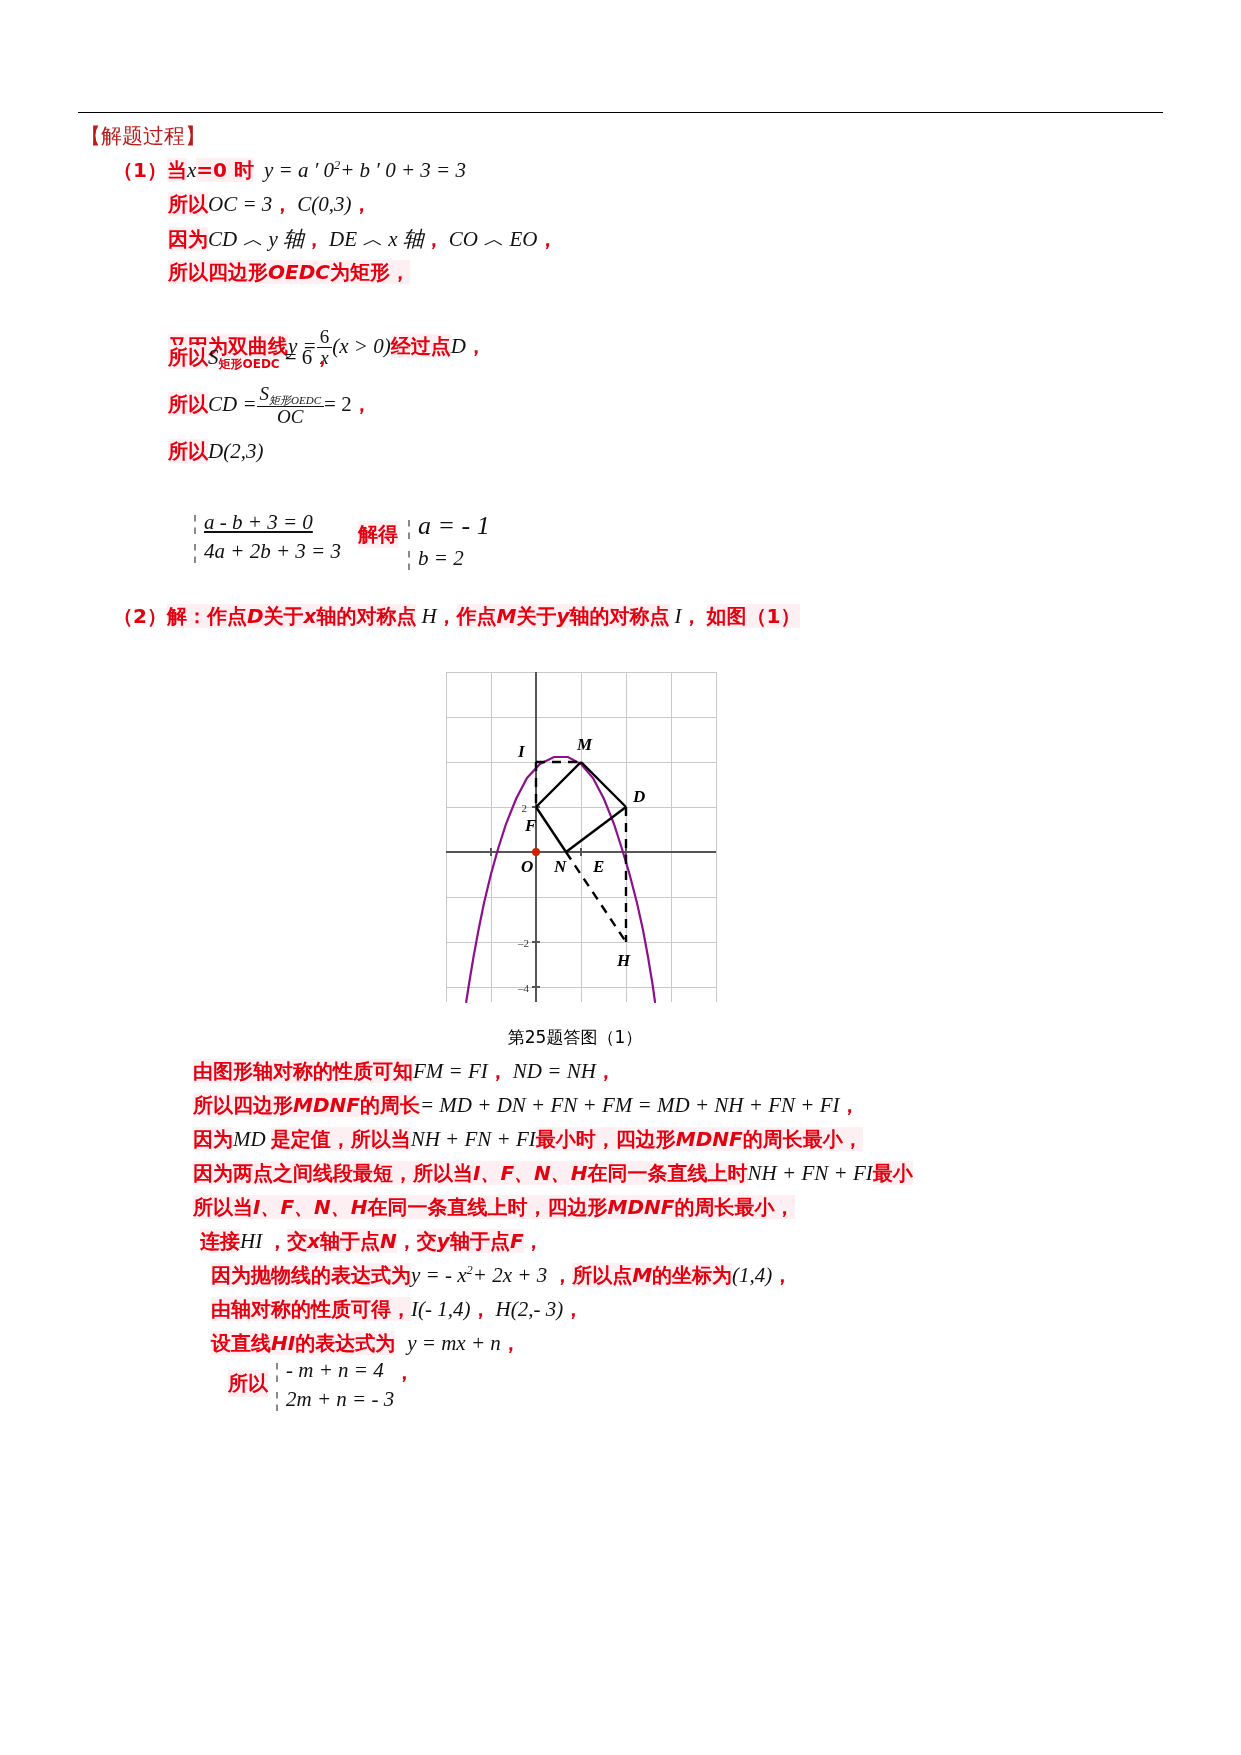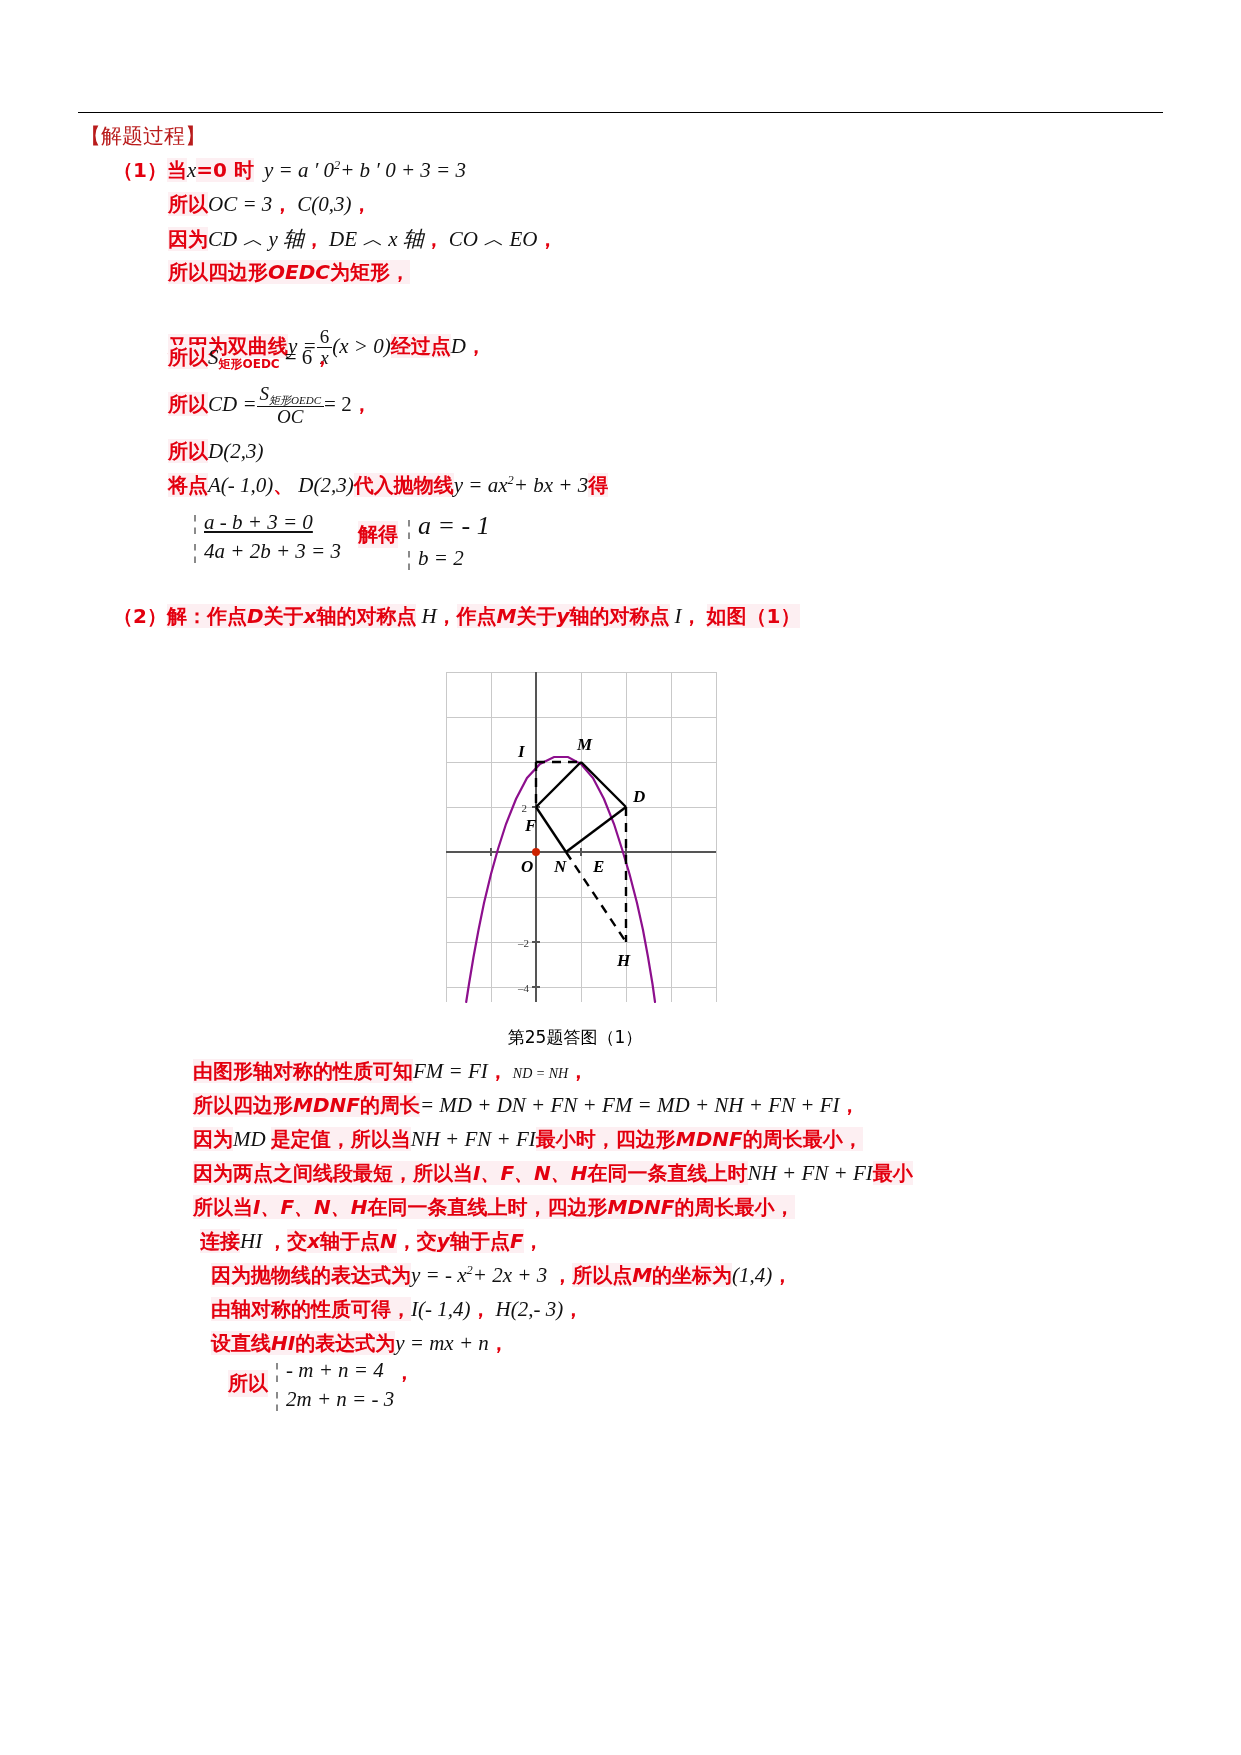--- a/index.html
+++ b/index.html
@@ -76,23 +76,20 @@
   </div>
 
   <div class="line" style="left:168px;top:385px;font-size:20px;">
     <span class="cn">所以</span><span class="mt" style="font-size:21px;">CD =</span><span class="frac" style="font-size:19px;"><span class="num"><span class="mt">S</span><sub class="sb" style="font-size:11px;color:#111;font-style:italic;">矩形OEDC</sub></span><span class="den mt">OC</span></span><span class="mu" style="font-size:21px;">= 2</span><span class="redpunc">，</span>
   </div>
 
   <div class="line" style="left:168px;top:438px;font-size:20px;">
     <span class="cn">所以</span><span class="mt" style="font-size:21px;">D(2,3)</span>
   </div>
 
-  <div class="line" style="left:168px;top:472px;font-size:20px;">
-    <span class="cn">将点</span><span class="mt" style="font-size:21px;">A(- 1,0)</span><span class="redpunc">、</span>&nbsp;<span class="mt" style="font-size:21px;">D(2,3)</span><span class="cn">代入抛物线</span><span class="mt" style="font-size:21px;">y = ax</span><sup class="ex mu">2</sup><span class="mt" style="font-size:21px;">+ bx + 3</span><span class="cn">得</span>
-  </div>
 
   <div class="line" style="left:193px;top:508px;font-size:20px;">
     <span class="sys">
       <span class="r"><span class="brk">¦</span><span class="mt" style="font-size:21px;text-decoration:underline;">a - b + 3 = 0</span></span>
       <span class="r"><span class="brk">¦</span><span class="mt" style="font-size:21px;">4a + 2b + 3 = 3</span></span>
     </span>
   </div>
 
   <div class="line cn" style="left:358px;top:521px;font-size:20px;">解得</div>
 
@@ -170,21 +167,21 @@
         <text x="91" y="218">O</text>
         <text x="124" y="218">N</text>
         <text x="163" y="218">E</text>
         <text x="187" y="312">H</text>
       </g>
     </svg>
     <div class="figcap">第25题答图（1）</div>
   </div>
 
   <div class="line" style="left:193px;top:1058px;font-size:20px;">
-    <span class="cn">由图形轴对称的性质可知</span><span class="mt" style="font-size:21px;">FM = FI</span><span class="redpunc">，</span>&nbsp;<span class="mt" style="font-size:14px;">ND = NH</span><span class="redpunc">，</span>
+    <span class="cn">由图形轴对称的性质可知</span><span class="mt" style="font-size:21px;">FM = FI</span><span class="redpunc">，</span>&nbsp;<span class="mt" style="font-size:21px;">ND = NH</span><span class="redpunc">，</span>
   </div>
 
   <div class="line" style="left:193px;top:1092px;font-size:20px;">
     <span class="cn">所以四边形</span><span class="cn" style="font-style:italic;">MDNF</span><span class="cn">的周长</span><span class="mt" style="font-size:21px;">= MD + DN + FN + FM = MD + NH + FN + FI</span><span class="redpunc">，</span>
   </div>
 
   <div class="line" style="left:193px;top:1160px;font-size:20px;">
     <span class="cn">因为两点之间线段最短，所以当</span><span class="cn" style="font-style:italic;">I、F、N、H</span><span class="cn">在同一条直线上时</span><span class="mt" style="font-size:21px;">NH + FN + FI</span><span class="cn">最小</span>
   </div>
 
@@ -202,21 +199,21 @@
 
   <div class="line" style="left:211px;top:1262px;font-size:20px;">
     <span class="cn">因为抛物线的表达式为</span><span class="mt" style="font-size:21px;">y = - x</span><sup class="ex mu">2</sup><span class="mt" style="font-size:21px;">+ 2x + 3</span>&nbsp;<span class="redpunc">，</span><span class="cn">所以点</span><span class="cn" style="font-style:italic;">M</span><span class="cn">的坐标为</span><span class="mt" style="font-size:21px;">(1,4)</span><span class="redpunc">，</span>
   </div>
 
   <div class="line" style="left:211px;top:1296px;font-size:20px;">
     <span class="cn">由轴对称的性质可得，</span><span class="mt" style="font-size:21px;">I(- 1,4)</span><span class="redpunc">，</span>&nbsp;<span class="mt" style="font-size:21px;">H(2,- 3)</span><span class="redpunc">，</span>
   </div>
 
   <div class="line" style="left:211px;top:1330px;font-size:20px;">
-    <span class="cn">设直线</span><span class="cn" style="font-style:italic;">HI</span><span class="cn">的表达式为</span><span class="mt" style="font-size:21px;">y = mx + n</span><span class="redpunc">，</span>
+    <span class="cn">设直线</span><span class="cn" style="font-style:italic;">HI</span><span class="cn">的表达式为</span><span class="mt" style="font-size:21px;padding-left:12px;">y = mx + n</span><span class="redpunc">，</span>
   </div>
 
   <div class="line cn" style="left:228px;top:1370px;font-size:20px;">所以</div>
 
   <div class="line" style="left:275px;top:1356px;font-size:20px;">
     <span class="sys">
       <span class="r"><span class="brk">¦</span><span class="mt" style="font-size:21px;">- m + n = 4</span></span>
       <span class="r"><span class="brk">¦</span><span class="mt" style="font-size:21px;">2m + n = - 3</span></span>
     </span><span class="redpunc" style="vertical-align:0.55em;">，</span>
   </div>

